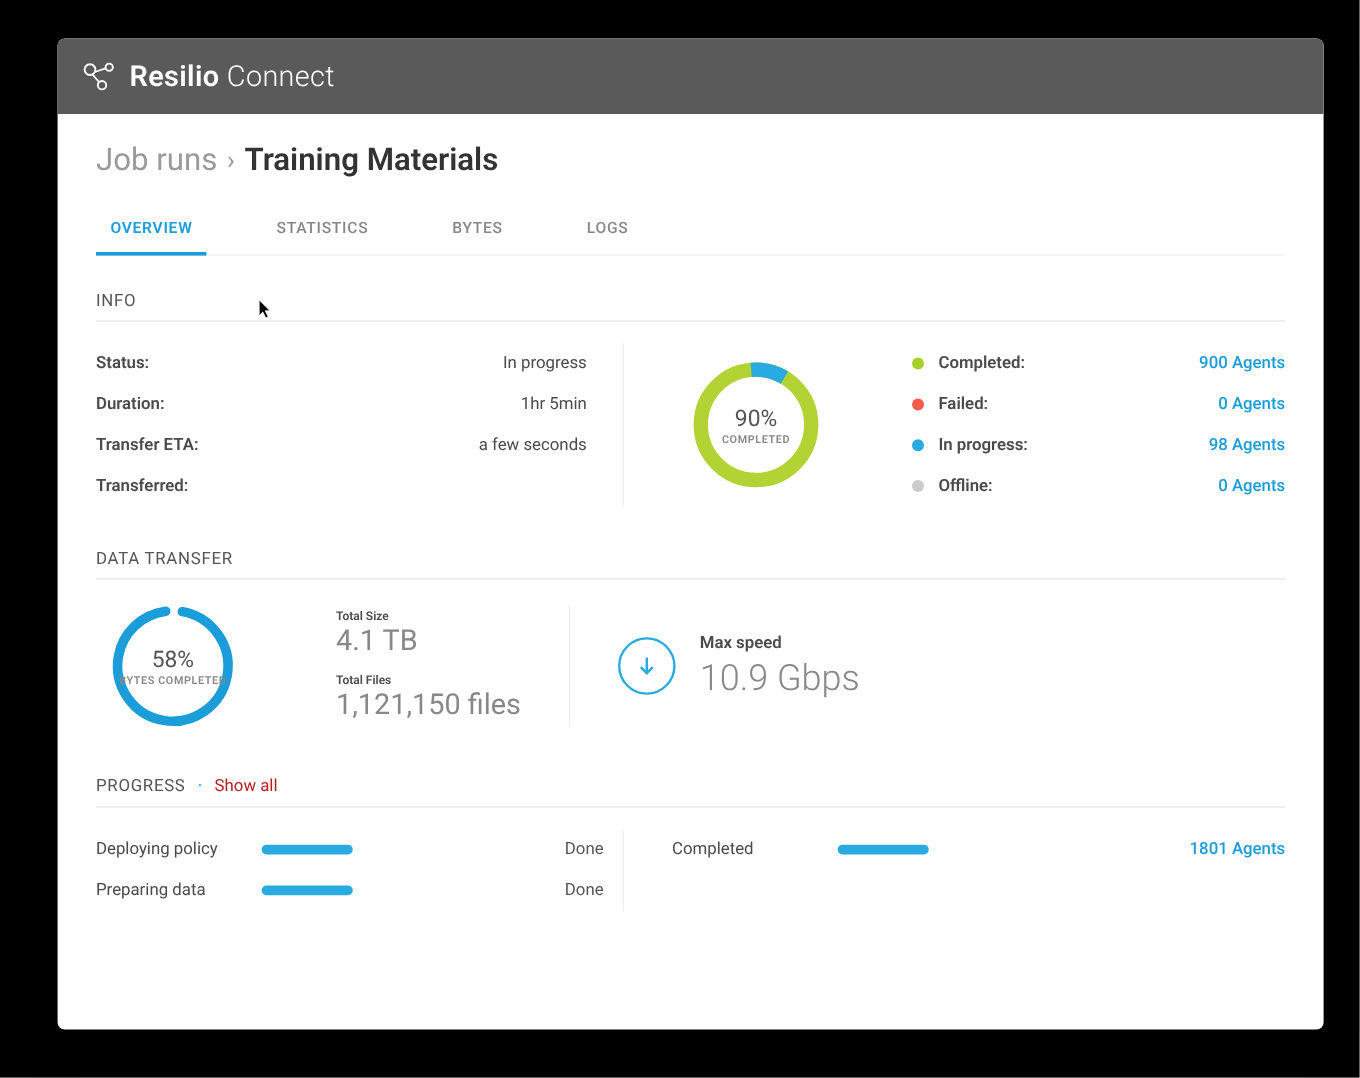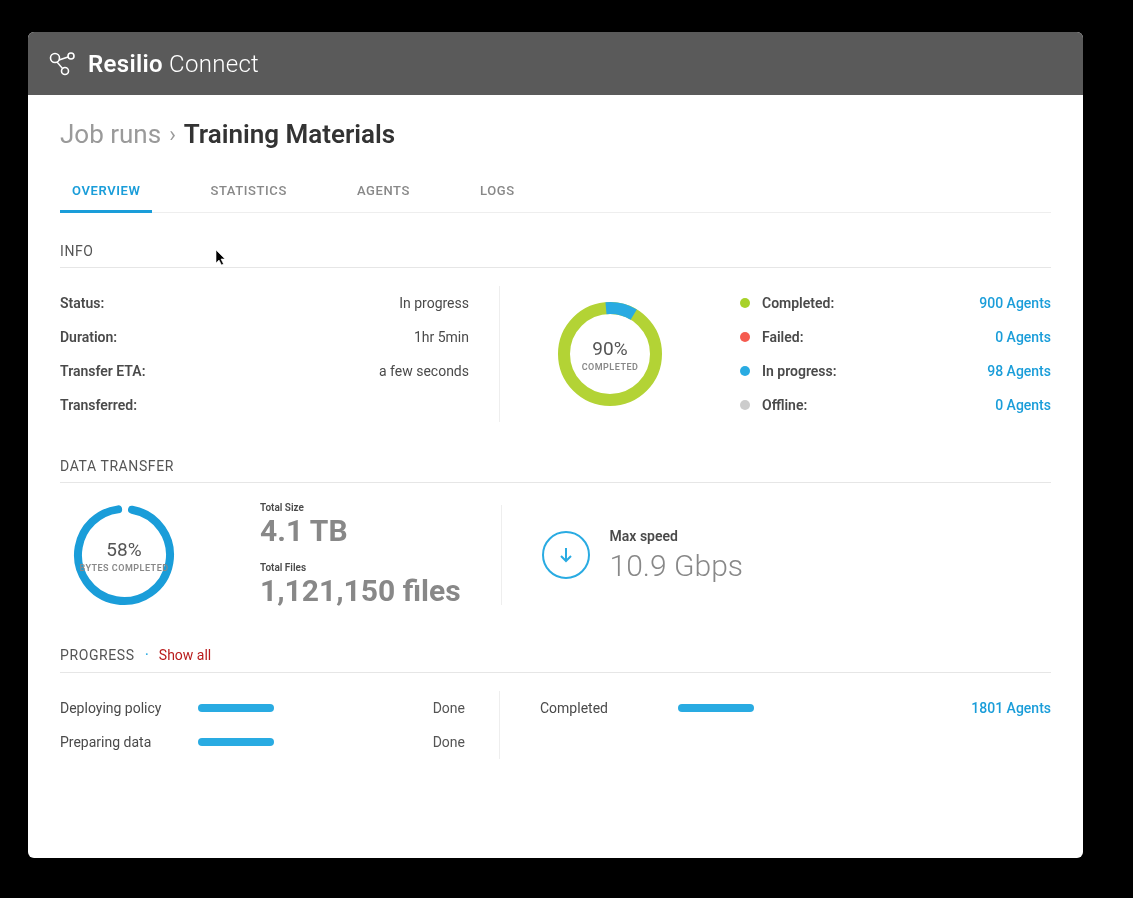--- a/index.html
+++ b/index.html
@@ -7,21 +7,21 @@
     font-family: -apple-system, BlinkMacSystemFont, "Segoe UI", Roboto, Helvetica, Arial, sans-serif;
     background: #000;
     color: #333;
     width: 1133px;
     height: 898px;
     position: relative;
   }
   .window {
     position: absolute;
     top: 32px;
-    left: 28px;
+    left: 48px;
     width: 1055px;
     height: 826px;
     background: #fff;
     border-radius: 6px;
     overflow: hidden;
     box-shadow: 0 10px 40px rgba(0,0,0,0.4);
   }
   .titlebar {
     height: 63px;
     background: #5a5a5a;
@@ -154,38 +154,38 @@
     align-items: center;
   }
   .dt-donut { flex: 0 0 200px; display:flex; justify-content:flex-start; padding-left:10px;}
   .dt-stats {
     display: flex;
     flex-direction: column;
     gap: 14px;
   }
   .dt-block { }
   .dt-block .lbl { font-size: 10px; font-weight: 600; color: #4a4a4a; }
-  .dt-block .big { font-size: 30px; font-weight: 700; color: #888; margin-top: 0;}
+  .dt-block .big { font-size: 24px; font-weight: 400; color: #888; margin-top: 0;}
   .dt-divider { width:1px; background:#eee; height:100px; margin: 0 40px 0 40px;}
   .dt-speed { display:flex; align-items:center; gap: 20px; }
   .circ-icon {
     width: 48px; height: 48px; border: 2px solid #29abe2; border-radius: 50%;
     display:flex; align-items:center; justify-content:center;
     color: #29abe2;
   }
   .circ-icon svg { display:block; }
 
   
   .progress-title-row { display:flex; align-items:center; gap:10px;}
   .progress-title-row .section-title { border: none; margin: 0; padding: 0;}
   .dotsep { color:#29abe2; }
   .show-all { color:#b91c1c; font-size:14px; cursor:pointer;}
   .progress-hr { border-bottom:1px solid #e6e6e6; margin-top:8px; margin-bottom:18px;}
   .prog-row-container { display:flex; }
-  .prog-left { flex: 0 0 440px; border-right:1px solid #eee; padding-right:34px;}
+  .prog-left { flex: 0 0 440px; border-right:1px solid #eee; padding-right:16px;}
   .prog-right { flex: 1; padding-left: 40px; }
   .prog-line {
     display:flex; align-items:center;
     font-size:14px; color:#4a4a4a;
     line-height:34px;
     gap: 18px;
   }
   .prog-line .name { flex: 0 0 120px; }
   .prog-bar {
     width: 76px; height:8px; border-radius:4px; background:#29abe2;
@@ -224,21 +224,21 @@
 
     <div class="breadcrumb">
       <span>Job runs</span>
       <span class="chev">›</span>
       <span class="current">Training Materials</span>
     </div>
 
     <div class="tabs">
       <div class="tab active">OVERVIEW</div>
       <div class="tab">STATISTICS</div>
-      <div class="tab">AGENTS</div>
+      <div class="tab">BYTES</div>
       <div class="tab">LOGS</div>
     </div>
 
     <div class="section">
       <div class="section-title">INFO</div>
       <div class="info-row">
         <div class="kv-col">
           <div class="kv">
               <span class="k">Status:</span>
               <span>In progress</span>

